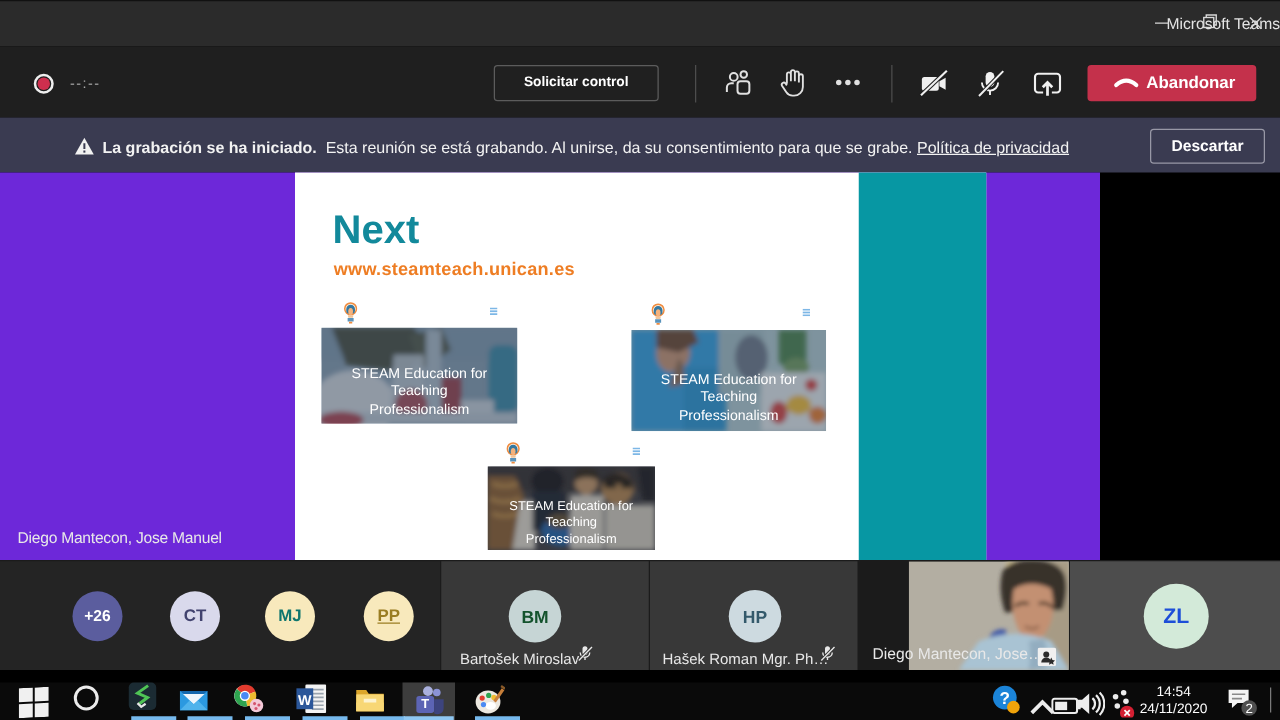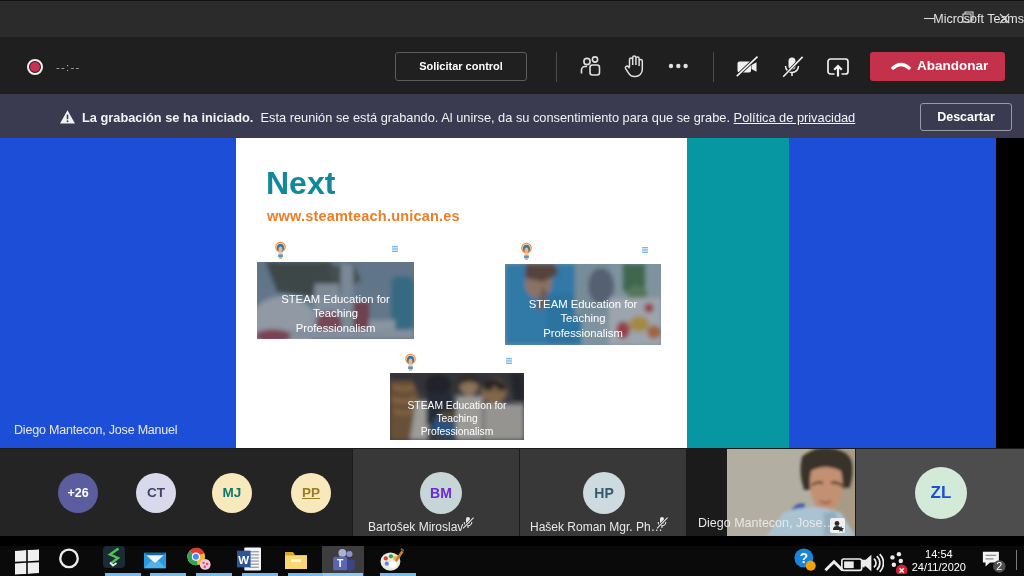--- a/index.html
+++ b/index.html
@@ -19,21 +19,21 @@
 .tdiv { width:1px; height:30px; background:#4d4d4d; top:15px; }
 #btn-aban { left:870px; top:15px; width:135px; height:29px; background:#c4314b; border-radius:3px; color:#fff; }
 #btn-aban span { position:absolute; left:47px; top:6px; font-size:13.5px; font-weight:bold; }
 
 
 #banner { left:0; top:94px; width:1024px; height:44px; background:#3a3b51; color:#fff; }
 #banner .txt { left:82px; font-size:12.8px; color:#f2f2f2; position:absolute; top:16px; }
 #btn-desc { left:920px; top:9px; width:92px; height:28px; border:1px solid #9898a6; border-radius:3px; color:#fff; font-size:12.5px; font-weight:bold; text-align:center; line-height:26px; }
 
 
-#stage { left:0; top:138px; width:996px; height:310px; background:#1d4ed8; }
+#stage { left:0; top:138px; width:880px; height:310px; background:#6d28d9; }
 #slide { left:236px; top:0; width:553px; height:310px; background:#fff; }
 #slide-teal { left:451px; top:0; width:102px; height:310px; background:#0797a3; }
 #next { left:30px; top:27px; font-size:32px; font-weight:bold; color:#12899b; }
 #url { left:31px; top:70px; font-size:14.5px; font-weight:bold; color:#ee7d23; letter-spacing:0.2px; }
 .card { position:absolute; overflow:hidden; }
 .cardtxt { position:absolute; left:0; width:100%; text-align:center; color:#fff; }
 #stagename { left:14px; top:285px; font-size:12.5px; letter-spacing:-0.2px; color:#e8e8e8; }
 
 
 #strip { left:0; top:448px; width:1024px; height:88px; background:#1b1b1b; }
@@ -300,21 +300,21 @@
       <rect width="15" height="15" rx="2" fill="#f0f0f0"></rect>
       <circle cx="7" cy="5.5" r="2.4" fill="#2b2b2b"></circle>
       <path d="M3 12 a4 4 0 0 1 8 0 z" fill="#2b2b2b"></path>
       <path d="M11 8 l1 2 2 .3 -1.5 1.4 .4 2 -1.9 -1 -1.8 1 .4 -2 -1.5 -1.4 2 -.3 z" fill="#2b2b2b"></path>
     </svg>
   </div>
   <div class="avatar" style="left:58px; top:25px; width:40px; height:40px; background:#5b5d9e; color:#fff; font-size:12.5px; line-height:40px;">+26</div>
   <div class="avatar" style="left:136px; top:25px; width:40px; height:40px; background:#d9d9ec; color:#41426e; font-size:13.5px; line-height:40px;">CT</div>
   <div class="avatar" style="left:212px; top:25px; width:40px; height:40px; background:#f8e9bc; color:#0f766e; font-size:13.5px; line-height:40px;">MJ</div>
   <div class="avatar" style="left:291px; top:25px; width:40px; height:40px; background:#f8e9bc; color:#9a7d22; font-size:13.5px; line-height:40px;text-decoration:underline;">PP</div>
-  <div class="avatar" style="left:420px; top:24px; width:42px; height:42px; background:#c6d5d5; color:#6d28d9; font-size:14px; line-height:42px;">BM</div>
+  <div class="avatar" style="left:407px; top:24px; width:42px; height:42px; background:#c6d5d5; color:#14532d; font-size:14px; line-height:42px;">BM</div>
   <div class="avatar" style="left:583px; top:24px; width:42px; height:42px; background:#cddae0; color:#33596b; font-size:14px; line-height:42px;">HP</div>
   <div class="avatar" style="left:915px; top:19px; width:52px; height:52px; background:#d3ead9; color:#1d4ed8; font-size:17px; line-height:52px;">ZL</div>
   <div class="pname" style="left:368px; top:72px;">Bartošek Miroslav</div>
 
   <svg class="abs" style="left:461px; top:68px" width="14" height="14" viewBox="0 0 14 14">
     <rect x="5" y="1" width="4" height="7" rx="2" fill="#e8e8e8"></rect>
     <path d="M3.2 6 a3.8 3.8 0 0 0 7.6 0" fill="none" stroke="#e8e8e8" stroke-width="1.1"></path>
     <line x1="7" y1="10" x2="7" y2="12" stroke="#e8e8e8" stroke-width="1.1"></line>
     <line x1="1.5" y1="12.8" x2="12.4" y2="1.4" stroke="#343434" stroke-width="2.2"></line>
     <line x1="2" y1="12.4" x2="12.6" y2="1.6" stroke="#e8e8e8" stroke-width="1.1"></line>

